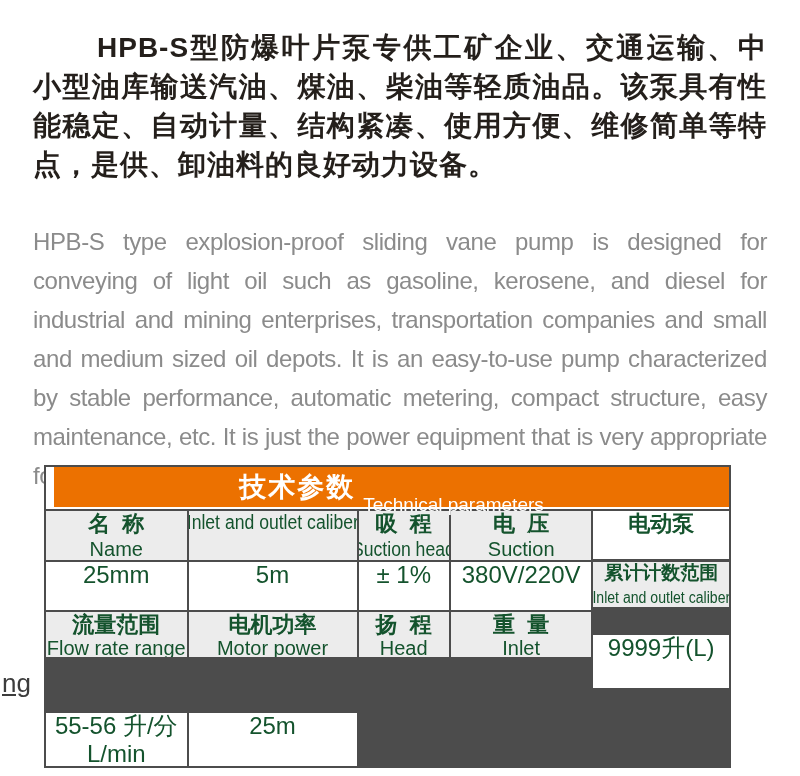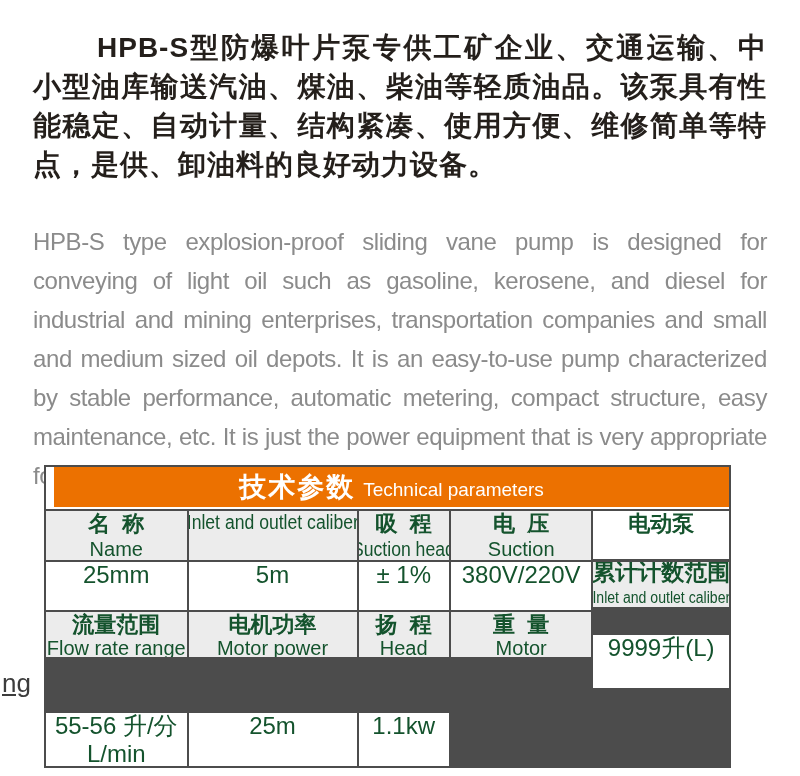--- a/index.html
+++ b/index.html
@@ -44,21 +44,21 @@
   }
   .title-band{
     height:40px;
     display:flex;align-items:center;justify-content:center;
     gap:8px;
     margin-bottom:2px;
     color:#ffffff;
     margin-left:8px;
   }
   .title-cn{font-size:27px;font-weight:700;letter-spacing:2px;}
-  .title-en{font-size:19px;position:relative;top:3px;}
+  .title-en{font-size:19px;position:relative;top:18px;}
 
   .grid{
     display:grid;
     grid-template-columns:143fr 171fr 92fr 143fr 138fr;
     grid-auto-rows:auto;
     gap:2px;
     background:#4c4c4c;
     border-top:2px solid #4c4c4c;
   }
   .cell{
@@ -71,21 +71,21 @@
   }
   .cell.hdr{background:#ececec;}
   .r1{height:49px;}
   .r2{height:48px;gap:24px;}
   .r3{height:45px;}
   .r4{height:53px;margin-top:23px;}
 
   .cn{font-size:22px;font-weight:700;line-height:25px;white-space:pre;}
   .en{font-size:20px;line-height:22px;white-space:nowrap;}
   .sq{transform:scaleX(0.88);transform-origin:50% 50%;}
-  .cn.small{font-size:23px;line-height:21px;}
+  .cn.small{font-size:19px;line-height:21px;}
   .en.small{font-size:16px;line-height:18px;}
   .val{font-size:24px;line-height:26px;white-space:pre;}
   .val2{font-size:24px;line-height:25px;white-space:pre;}
 </style>
 </head>
 <body>
 
 <div class="sheet">
 
   <p class="cn-intro">HPB-S型防爆叶片泵专供工矿企业、交通运输、中小型油库输送汽油、煤油、柴油等轻质油品。该泵具有性能稳定、自动计量、结构紧凑、使用方便、维修简单等特点，是供、卸油料的良好动力设备。</p>
@@ -147,32 +147,29 @@
       <div class="cell hdr r3">
         <div class="cn">电机功率</div>
         <div class="en">Motor power</div>
       </div>
       <div class="cell hdr r3">
         <div class="cn">扬  程</div>
         <div class="en">Head</div>
       </div>
       <div class="cell hdr r3">
         <div class="cn">重  量</div>
-        <div class="en">Motor</div>
+        <div class="en">Inlet</div>
       </div>
 
       <div class="cell r4">
         <div class="val">9999升(L)</div>
       </div>
       <div class="cell r4">
         <div class="val2">55-56 升/分</div>
         <div class="val2">L/min</div>
       </div>
       <div class="cell r4">
         <div class="val">25m</div>
       </div>
-      <div class="cell r4">
-        <div class="val">1.1kw</div>
-      </div>
 
     </div>
   </div>
 </div>
 
 </body></html>

